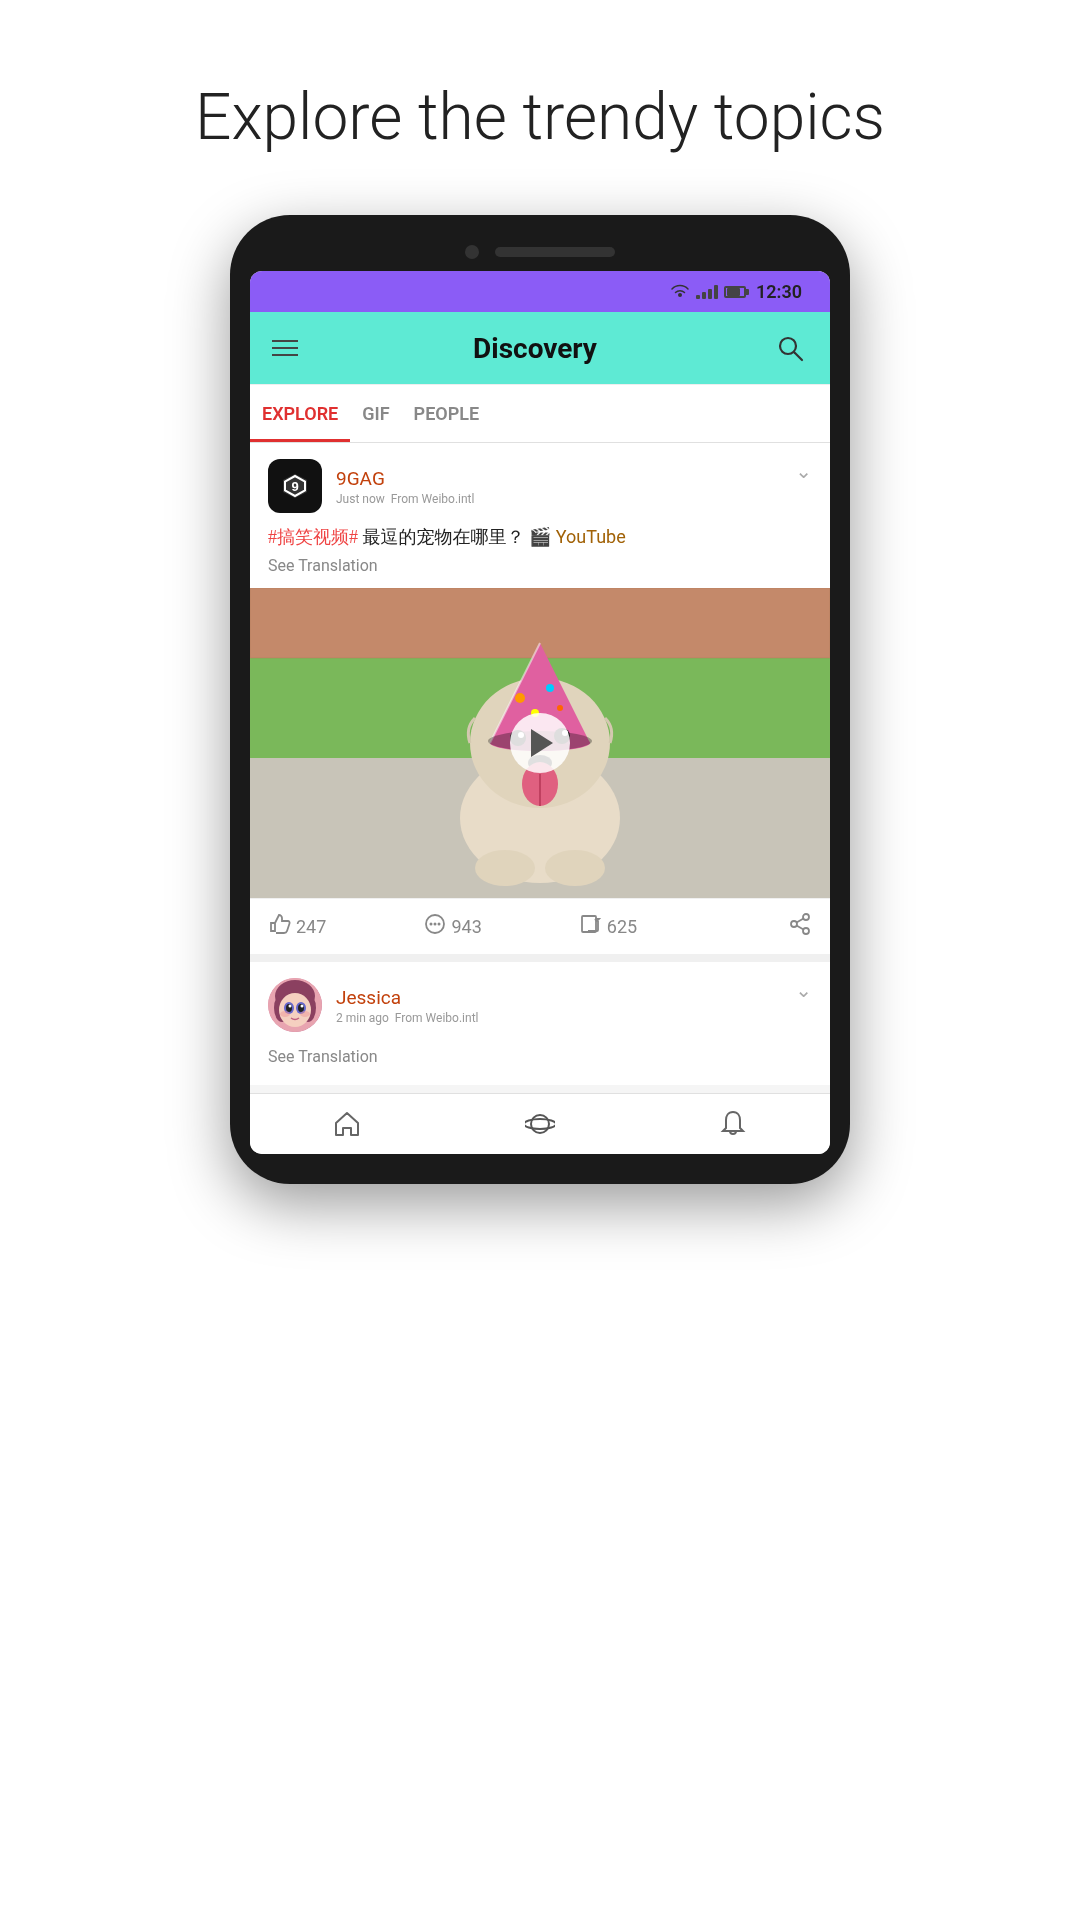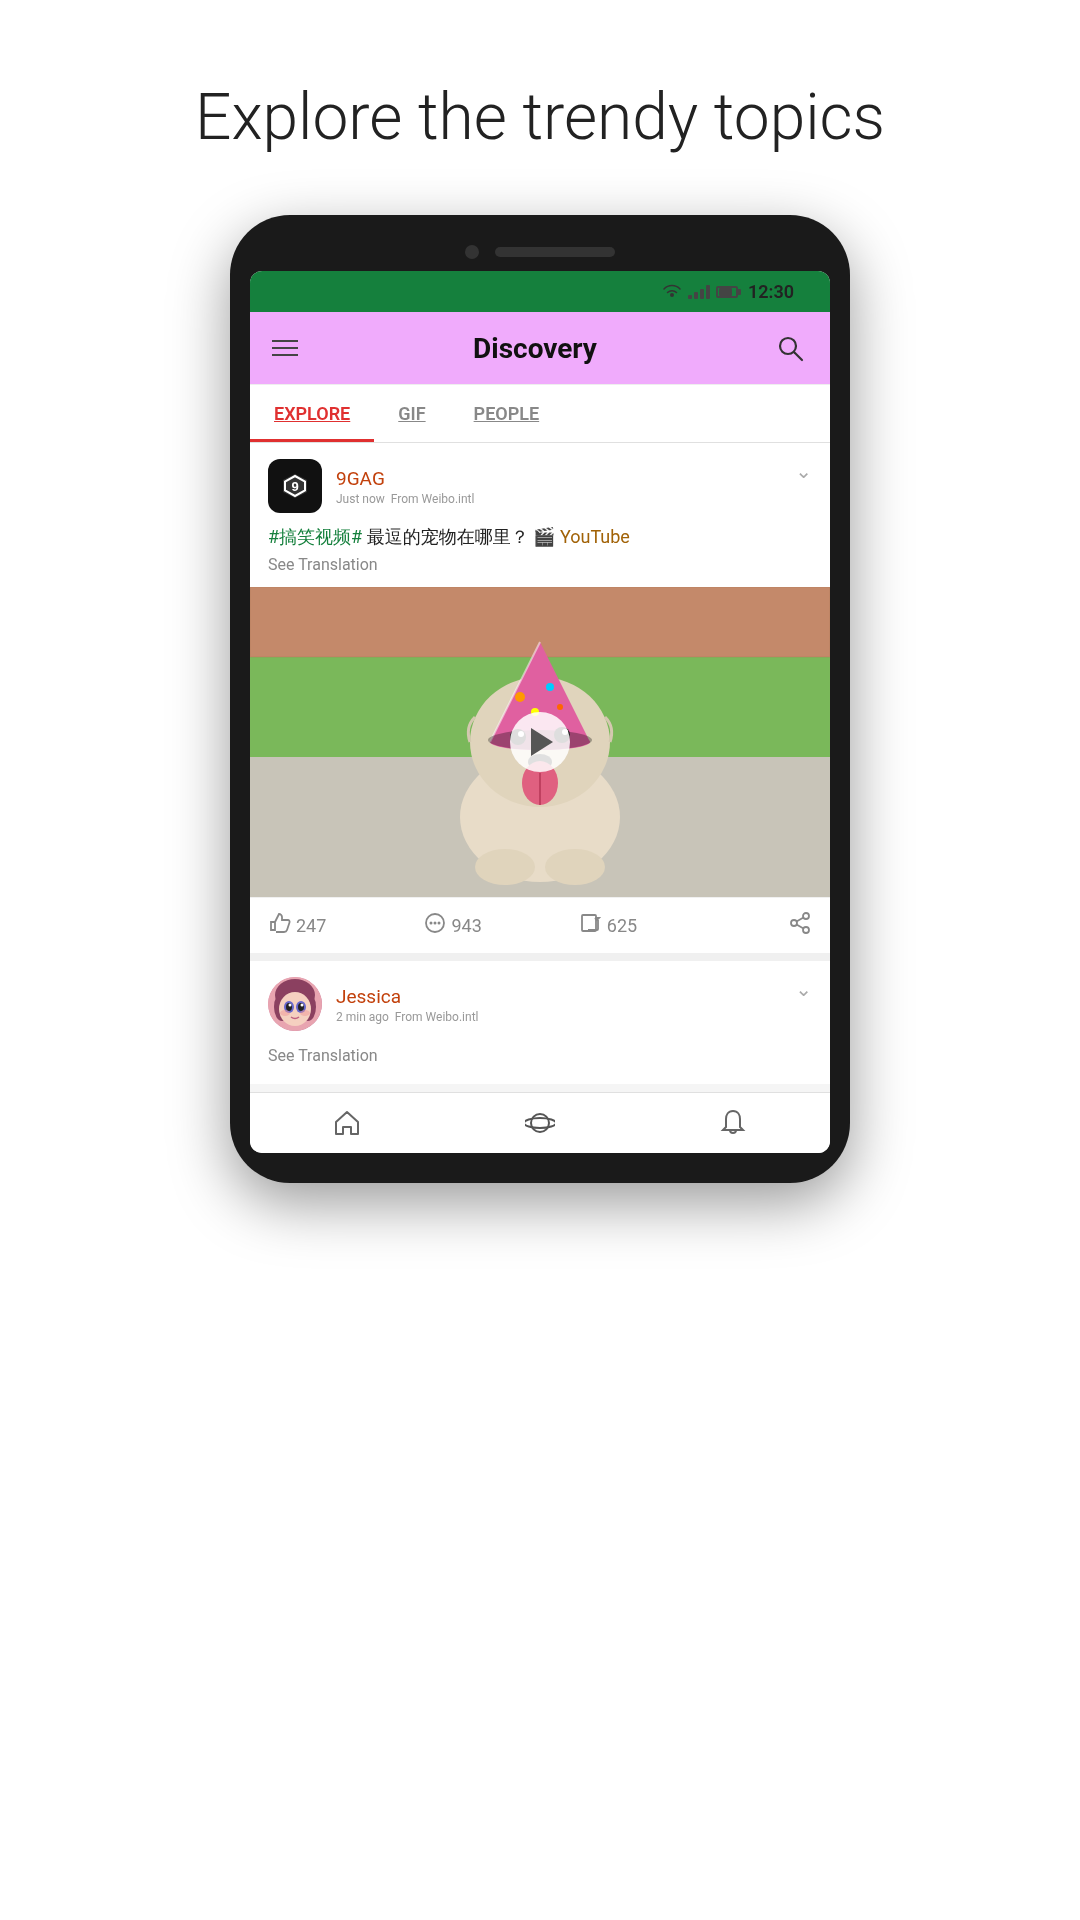--- a/index.html
+++ b/index.html
@@ -57,42 +57,42 @@
     
     .phone-screen {
       background: #f5f5f5;
       border-radius: 12px;
       overflow: hidden;
       width: 100%;
     }
 
     
     .status-bar {
-      background: #15803d;
+      background: #8b5cf6;
       display: flex;
       justify-content: flex-end;
       align-items: flex-start;
-      padding: 10px 36px;
+      padding: 10px 28px;
       gap: 8px;
     }
     .status-icons {
       display: flex;
       align-items: center;
       gap: 6px;
     }
     .status-time {
       font-size: 18px;
       font-weight: 600;
       color: #222;
       margin-left: 4px;
     }
 
     
     .top-bar {
-      background: #f0abfc;
+      background: #5eead4;
       display: flex;
       align-items: center;
       justify-content: space-between;
       padding: 18px 22px;
       border-bottom: 1px solid #eee;
     }
     .hamburger {
       display: flex;
       flex-direction: column;
       gap: 5px;
@@ -118,28 +118,27 @@
       cursor: pointer;
     }
 
     
     .tabs {
       background: #ffffff;
       display: flex;
       border-bottom: 1px solid #e0e0e0;
     }
     .tab {
-      padding: 18px 24px;
+      padding: 18px 12px;
       font-size: 18px;
       font-weight: 600;
       color: #888;
       cursor: pointer;
       position: relative;
       white-space: nowrap;
-      text-decoration: underline;
     }
     .tab.active {
       color: #e03030;
     }
     .tab.active::after {
       content: '';
       position: absolute;
       bottom: 0;
       left: 0;
       right: 0;
@@ -195,21 +194,21 @@
       font-size: 20px;
       cursor: pointer;
     }
 
     .post-text {
       padding: 0 18px 10px;
       font-size: 18px;
       line-height: 1.5;
       color: #222;
     }
-    .post-text .hashtag { color: #15803d; }
+    .post-text .hashtag { color: #ef4444; font-family: Liberation Serif, serif; }
     .post-text .youtube-link { color: #a16207; }
     .post-text .see-translation { color: #888; font-size: 16px; }
 
     .post-image {
       width: 100%;
       height: 310px;
       background: linear-gradient(160deg, #b8d4b0 0%, #8ab87a 30%, #d4c890 60%, #c8b898 80%, #d0c4aa 100%);
       position: relative;
       display: flex;
       align-items: center;

